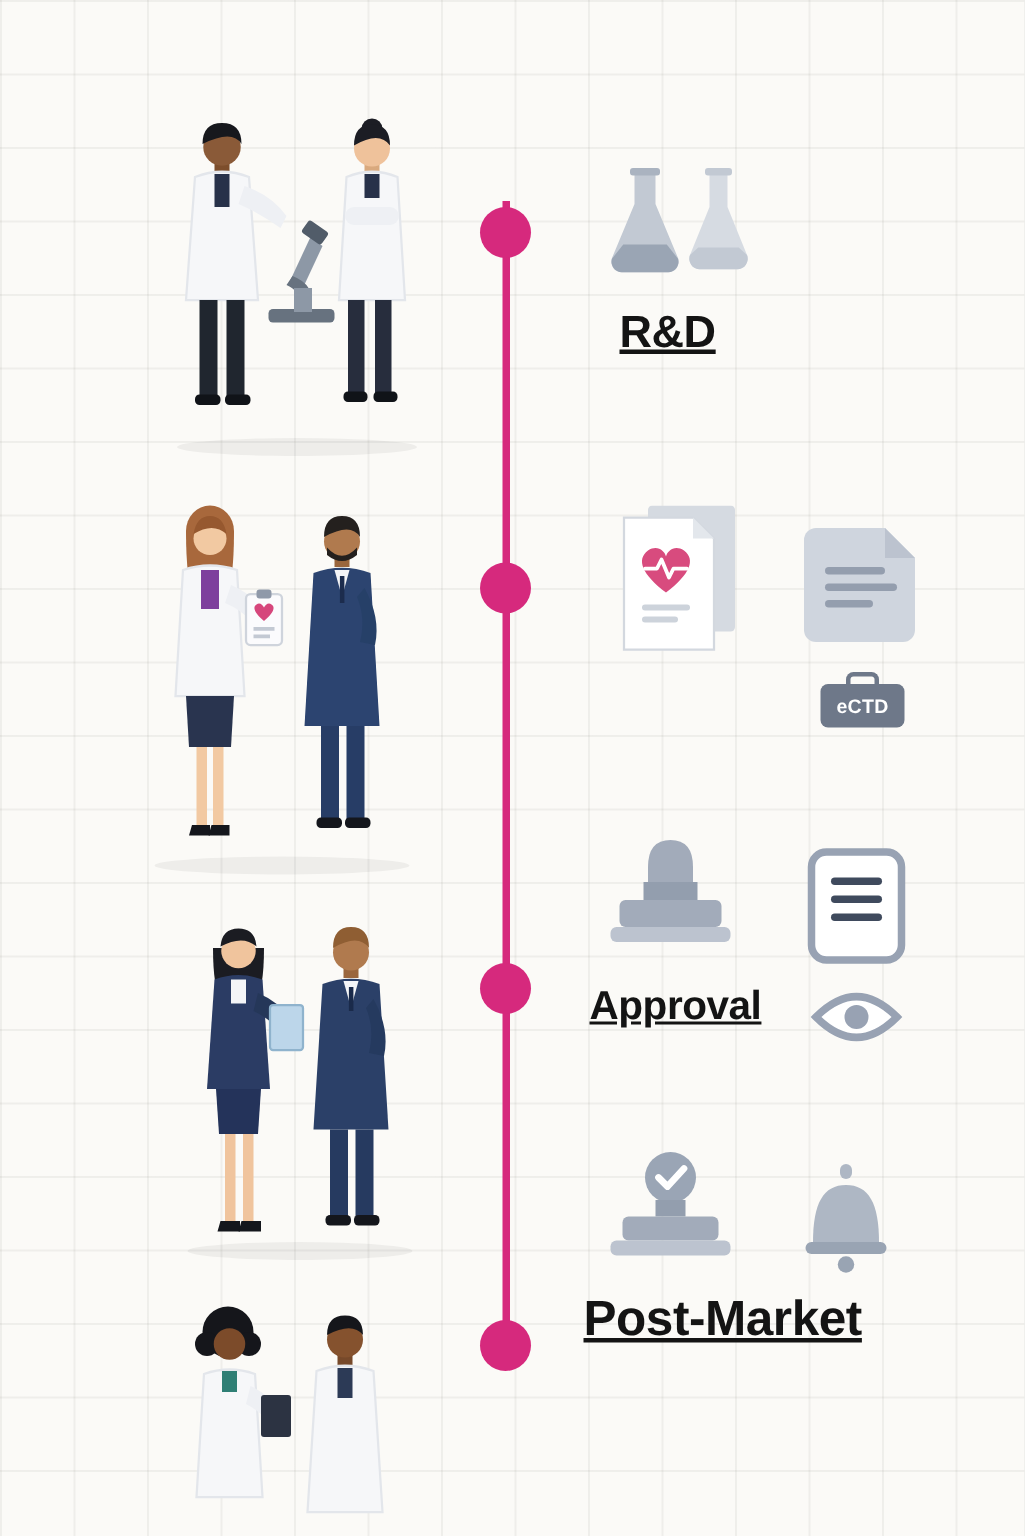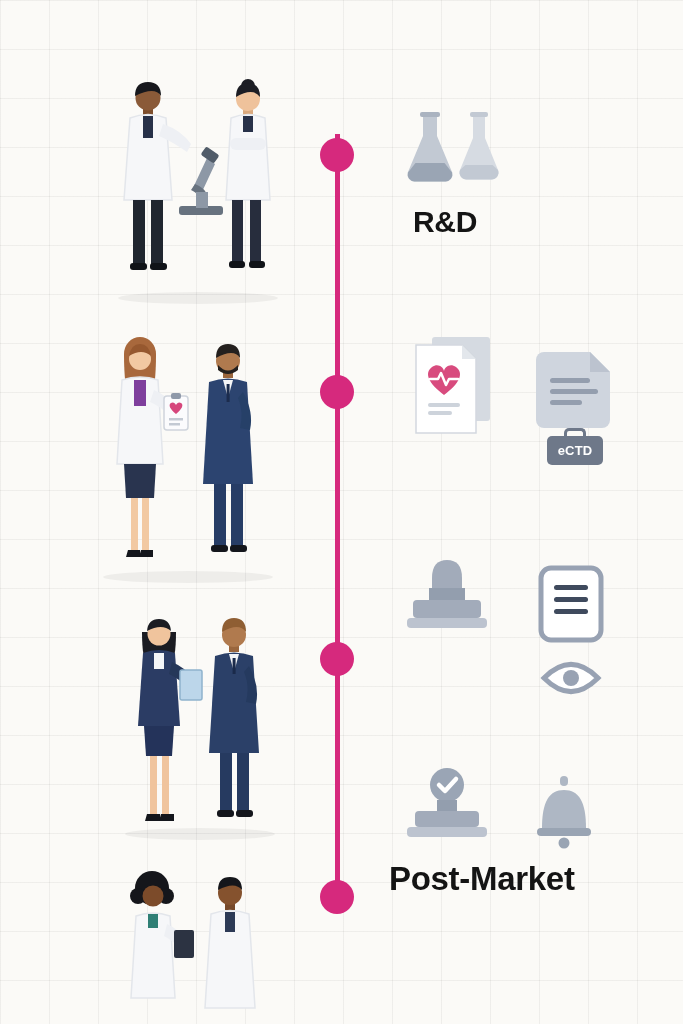--- a/index.html
+++ b/index.html
@@ -30,28 +30,29 @@
     border-radius: 50%;
     background: #d6297d;
   }
 
   
   .stage-label {
     font-weight: 700;
     color: #141414;
     letter-spacing: -0.3px;
     white-space: nowrap;
+    text-decoration: underline;
   }
   .label-rd         { left: 413px; top: 205px; font-size: 30px; }
   .label-submission { left: 398px; top: 450px; font-size: 26px; }
   .label-approval   { left: 393px; top: 655px; font-size: 27px; }
   .label-postmarket { left: 389px; top: 860px; font-size: 33px; }
 
   
-  .ectd-badge { left: 547px; top: 428px; width: 56px; text-align: center; }
+  .ectd-badge { left: 547px; top: 448px; width: 56px; text-align: center; }
   .ectd-handle {
     width: 22px; height: 10px;
     margin: 0 auto -2px auto;
     border: 3px solid #6e7889;
     border-bottom: none;
     border-radius: 5px 5px 0 0;
   }
   .ectd-body {
     width: 56px; height: 29px;
     background: #6e7889;
@@ -242,20 +243,21 @@
     <rect x="26" y="36" width="36" height="12" fill="#939eae"></rect>
     <rect x="10" y="48" width="68" height="18" rx="4" fill="#a2abba"></rect>
     <rect x="4" y="66" width="80" height="10" rx="4" fill="#bcc3cf"></rect>
   </svg>
   <svg class="abs" style="left:538px; top:565px;" width="66" height="78" viewBox="0 0 66 78">
     <rect x="3" y="3" width="60" height="72" rx="10" fill="#ffffff" stroke="#98a2b3" stroke-width="5"></rect>
     <rect x="16" y="20" width="34" height="5" rx="2.5" fill="#3f4a5d"></rect>
     <rect x="16" y="32" width="34" height="5" rx="2.5" fill="#3f4a5d"></rect>
     <rect x="16" y="44" width="34" height="5" rx="2.5" fill="#3f4a5d"></rect>
   </svg>
+  <div class="abs stage-label label-approval">Approval</div>
   <svg class="abs" style="left:540px; top:657px;" width="62" height="42" viewBox="0 0 62 42">
     <path d="M4,21 Q31,-6 58,21 Q31,48 4,21 Z" fill="#ffffff" stroke="#98a2b3" stroke-width="5"></path>
     <circle cx="31" cy="21" r="8" fill="#98a2b3"></circle>
   </svg>
 
   <svg class="abs" style="left:401px; top:763px;" width="92" height="92" viewBox="0 0 92 92">
     <circle cx="46" cy="22" r="17" fill="#9aa5b5"></circle>
     <polyline points="38,22 44,28 55,16" fill="none" stroke="#ffffff" stroke-width="4.5" stroke-linecap="round" stroke-linejoin="round"></polyline>
     <rect x="36" y="37" width="20" height="11" fill="#939eae"></rect>
     <rect x="14" y="48" width="64" height="16" rx="4" fill="#a2abba"></rect>

